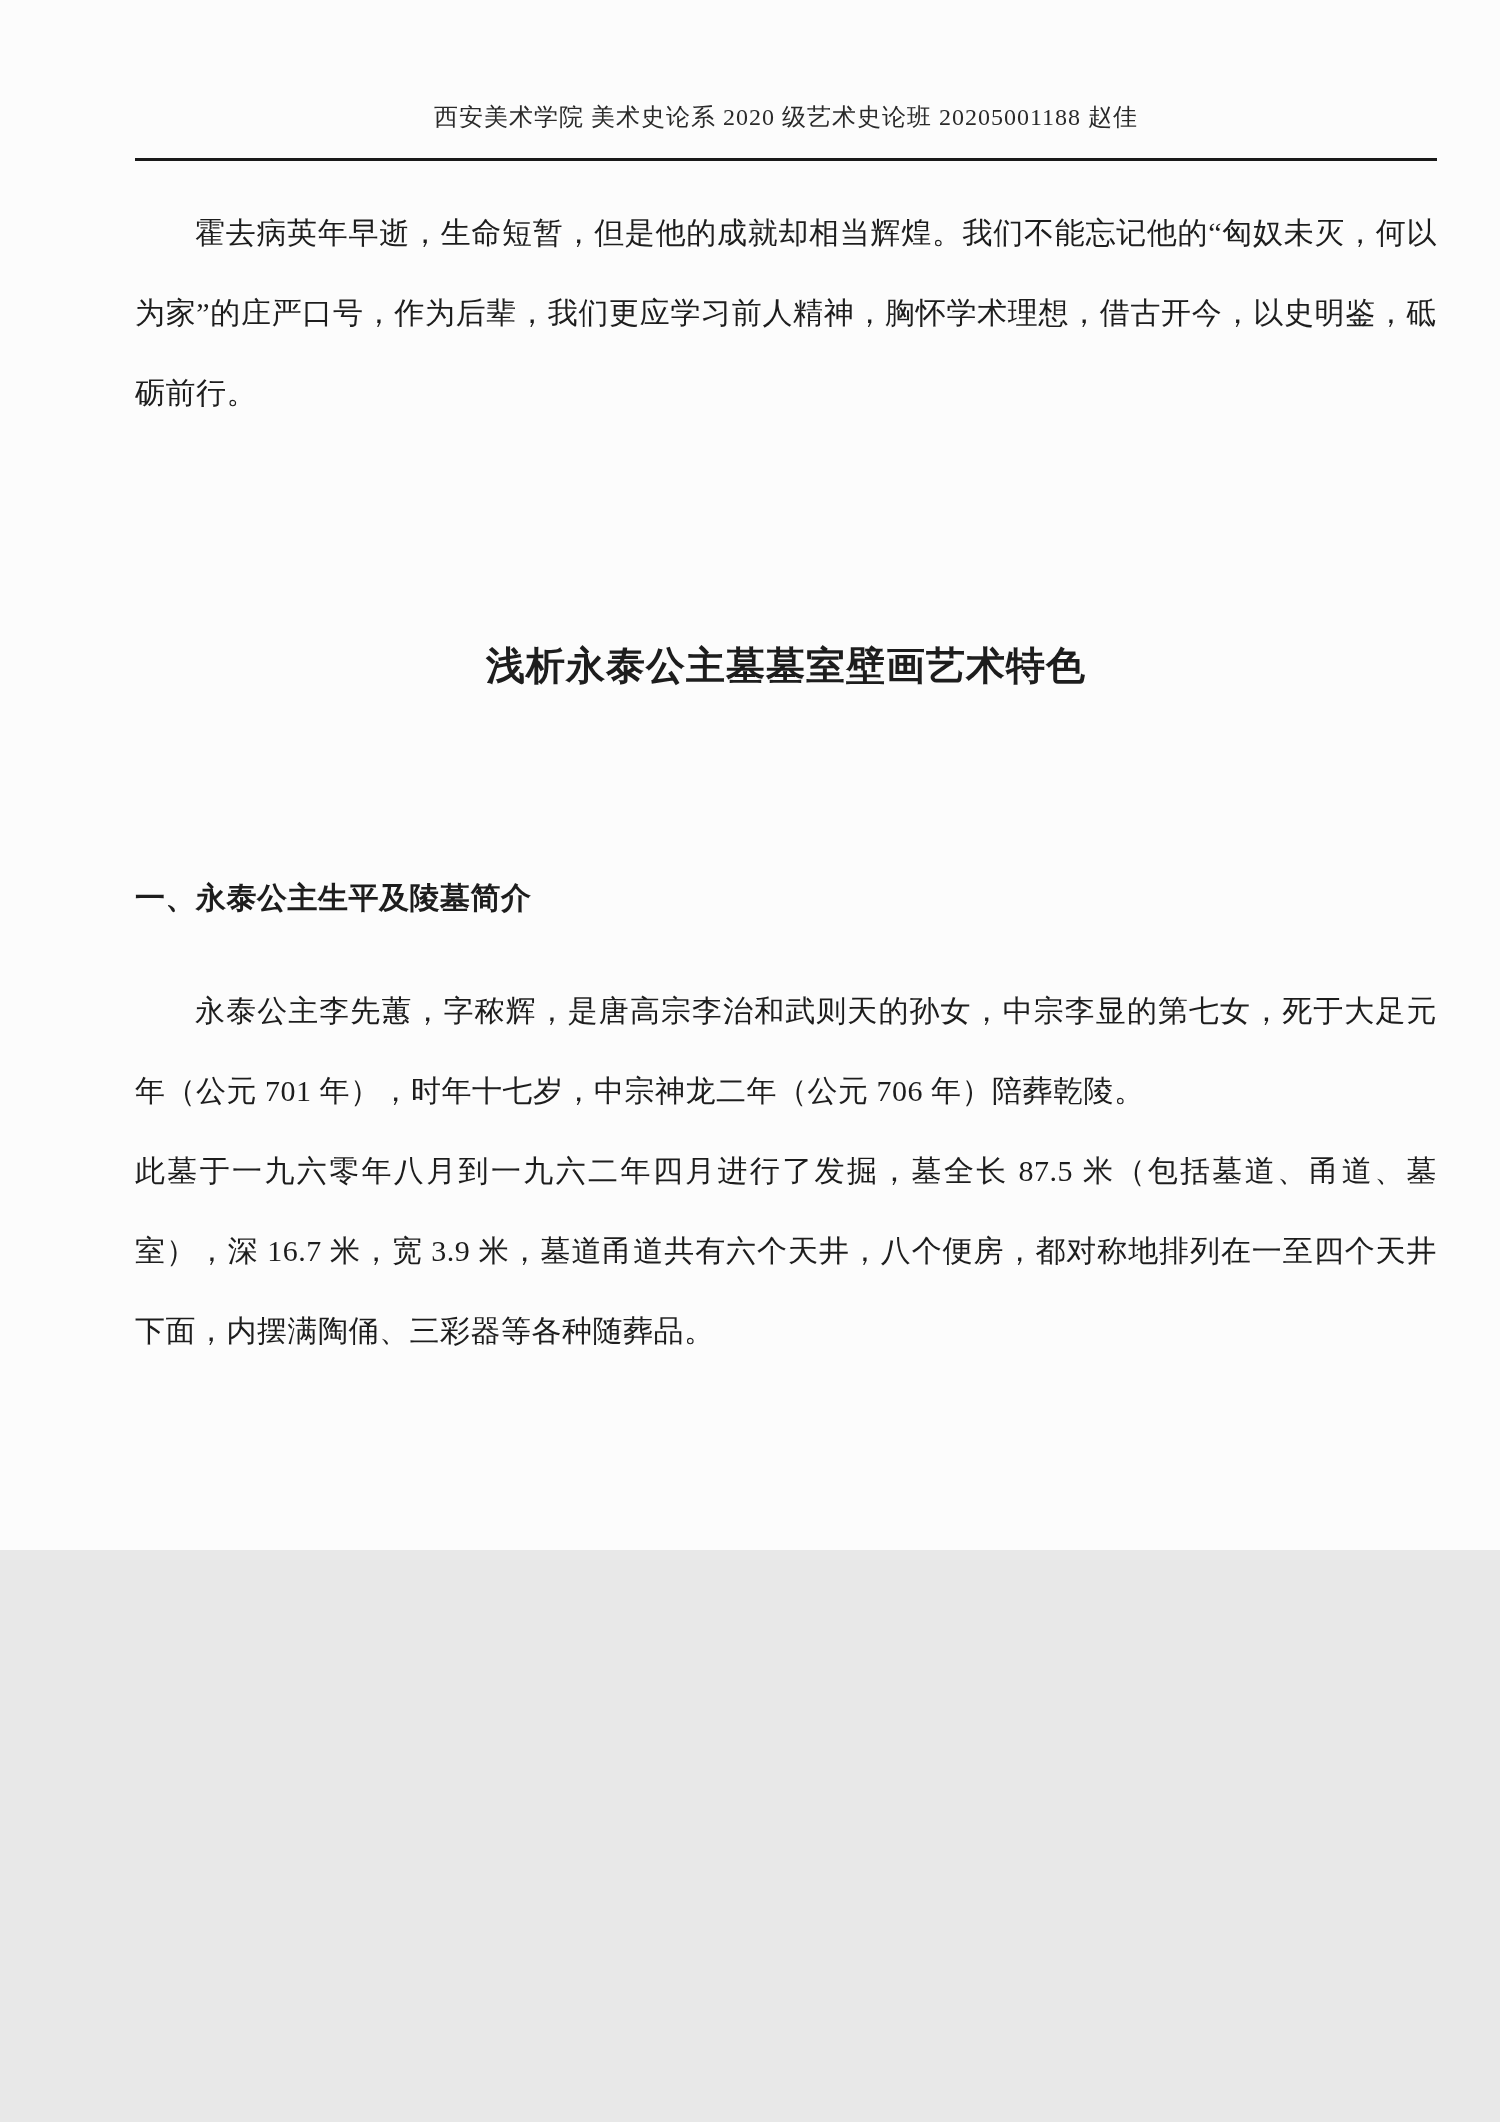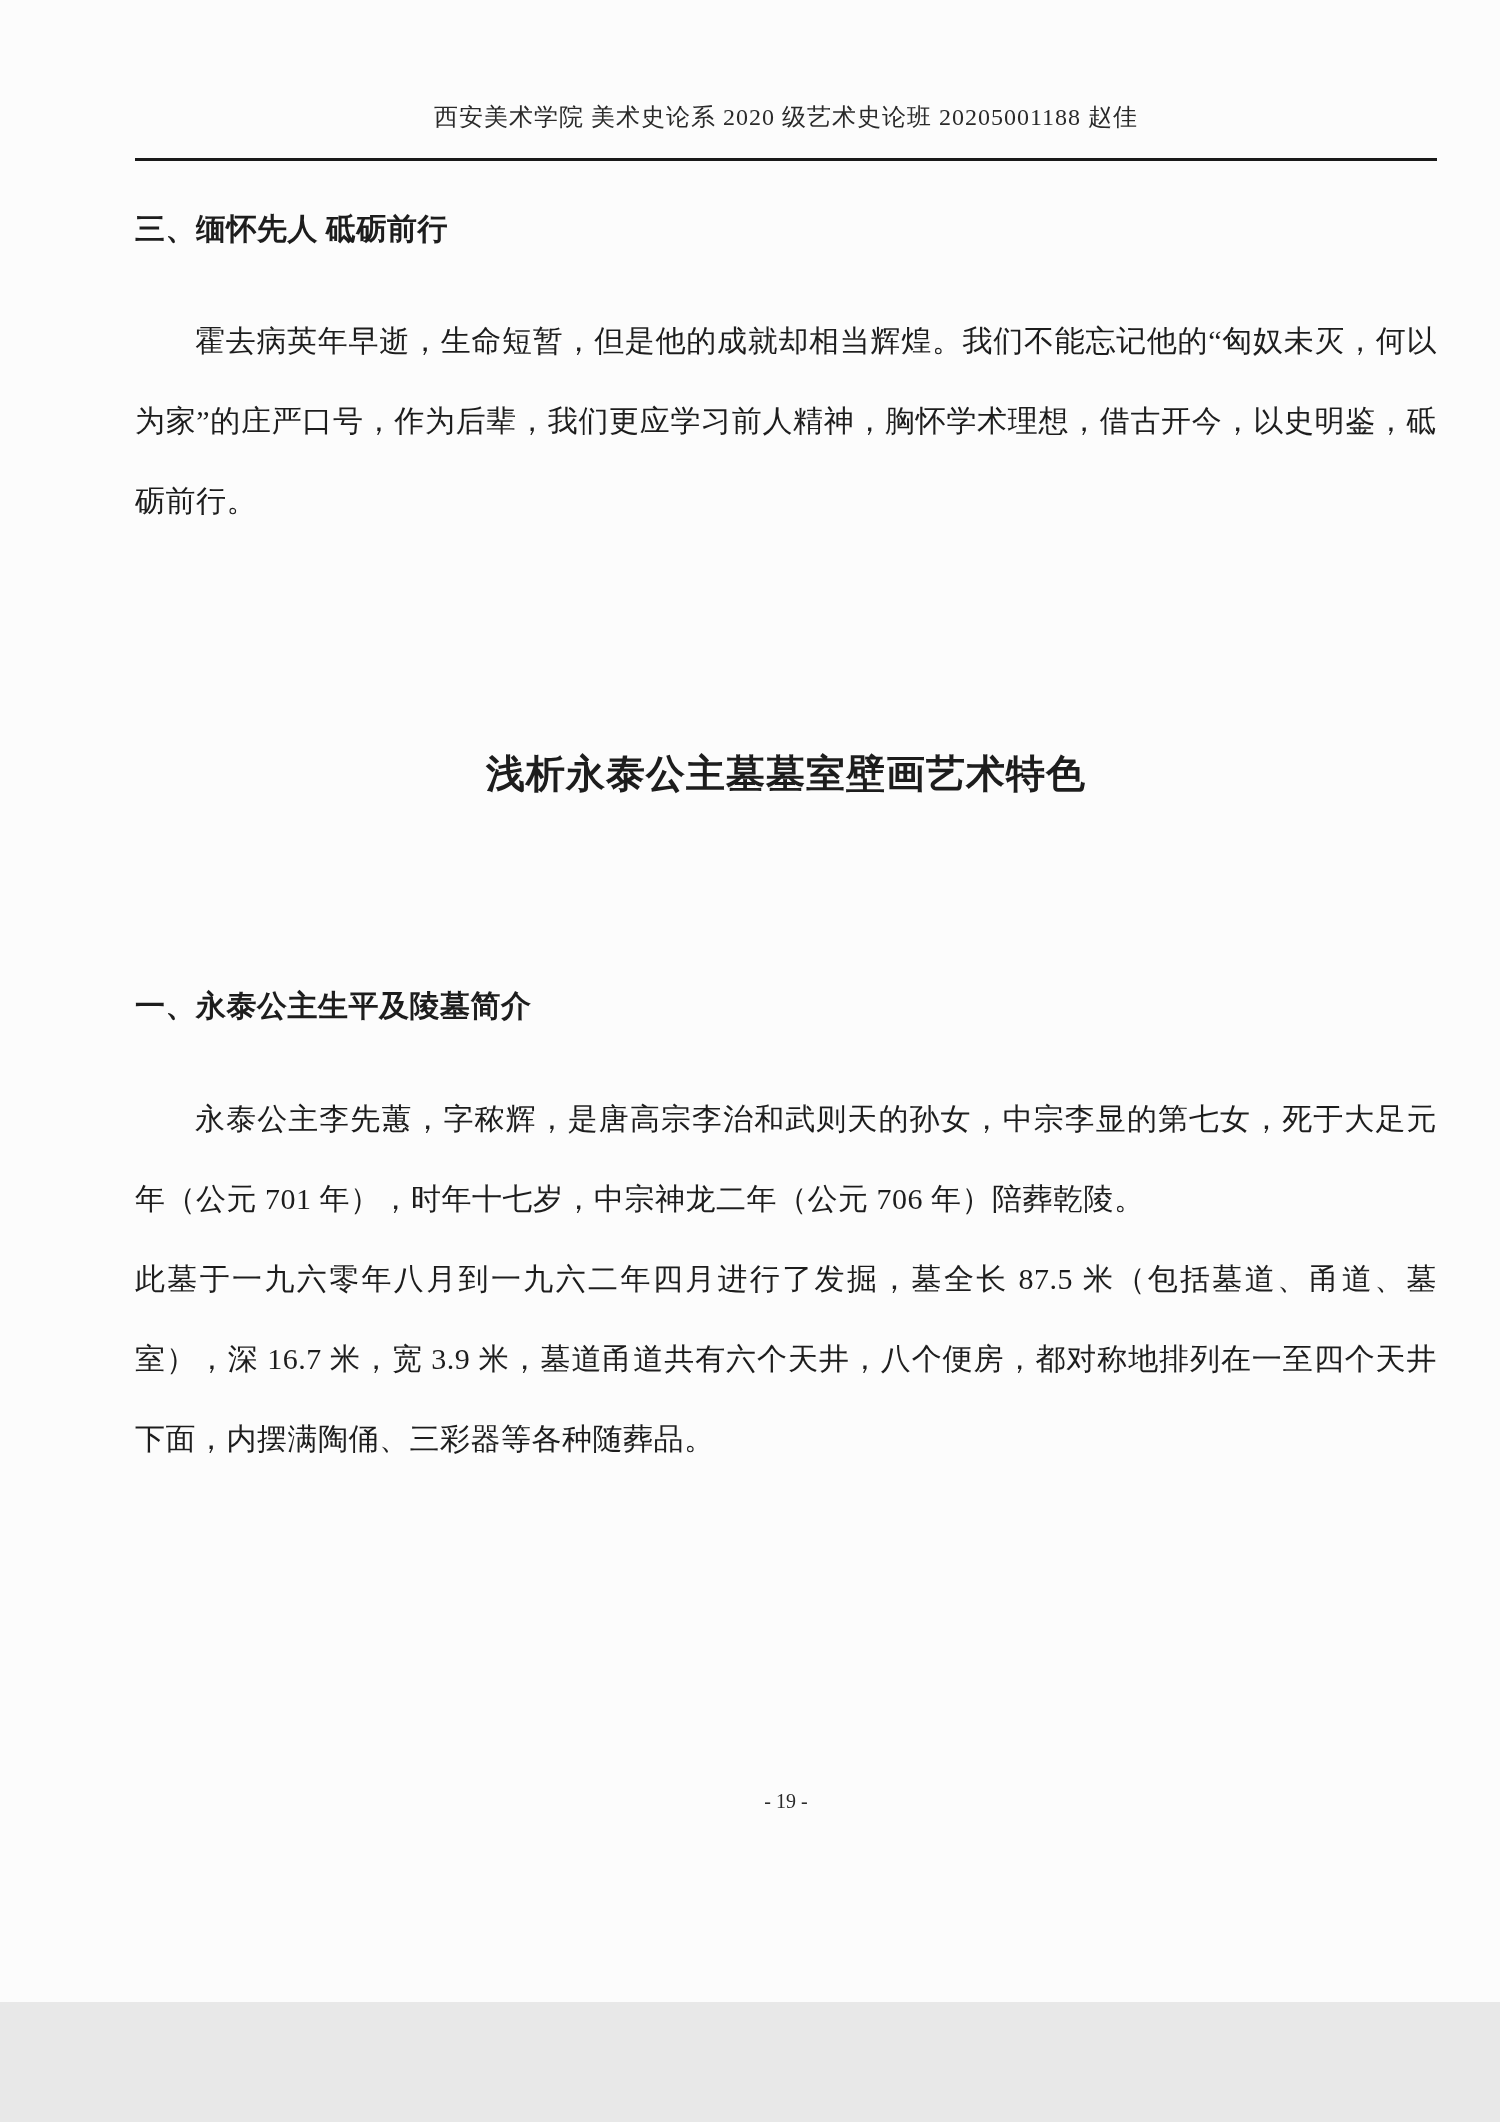--- a/index.html
+++ b/index.html
@@ -3,21 +3,21 @@
 <meta charset="utf-8">
 <style>
   html, body {
     margin: 0;
     padding: 0;
     background: #e8e8e8;
   }
   .page {
     position: relative;
     width: 1500px;
-    height: 2002px;
+    height: 1550px;
     margin: 0 auto;
     background: #fcfcfc;
     box-sizing: border-box;
     padding: 100px 63px 0 135px;
     font-family: "Liberation Serif", "DejaVu Serif", serif;
     color: #1d1d1d;
     overflow: hidden;
   }
   
   .page-header-text {
@@ -79,21 +79,20 @@
 <div class="page">
 
   <header>
     <div class="page-header-text">西安美术学院 美术史论系 2020 级艺术史论班 20205001188 赵佳</div>
     <hr class="header-rule">
   </header>
 
   <main>
 
 
-    <h2 class="section-heading heading-commemorate">三、缅怀先人 砥砺前行</h2>
 
     <p class="body-text indent p-commemorate">霍去病英年早逝，生命短暂，但是他的成就却相当辉煌。我们不能忘记他的“匈奴未灭，何以为家”的庄严口号，作为后辈，我们更应学习前人精神，胸怀学术理想，借古开今，以史明鉴，砥砺前行。</p>
 
     <h1 class="essay-title">浅析永泰公主墓墓室壁画艺术特色</h1>
 
     <h2 class="section-heading heading-princess">一、永泰公主生平及陵墓简介</h2>
 
     <p class="body-text indent p-princess">永泰公主李先蕙，字秾辉，是唐高宗李治和武则天的孙女，中宗李显的第七女，死于大足元年（公元 701 年），时年十七岁，中宗神龙二年（公元 706 年）陪葬乾陵。</p>
 
     <p class="body-text p-tomb">此墓于一九六零年八月到一九六二年四月进行了发掘，墓全长 87.5 米（包括墓道、甬道、墓室），深 16.7 米，宽 3.9 米，墓道甬道共有六个天井，八个便房，都对称地排列在一至四个天井下面，内摆满陶俑、三彩器等各种随葬品。</p>

